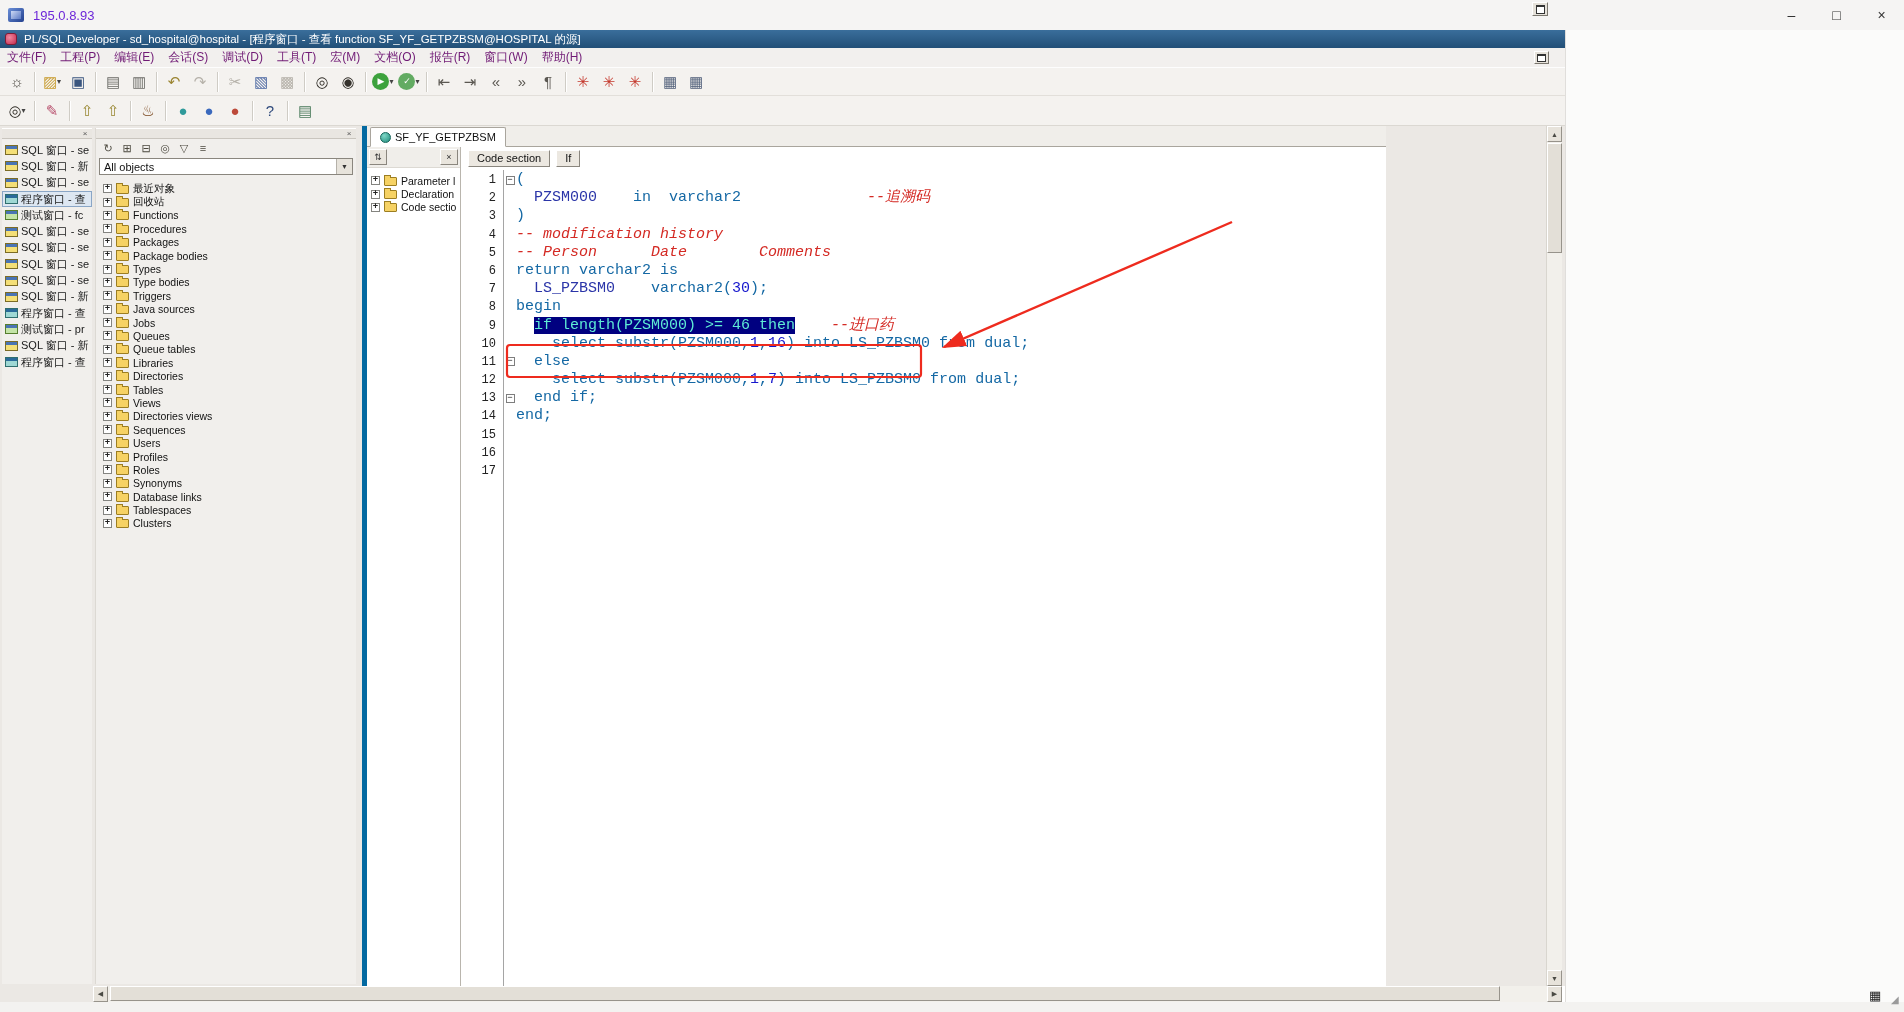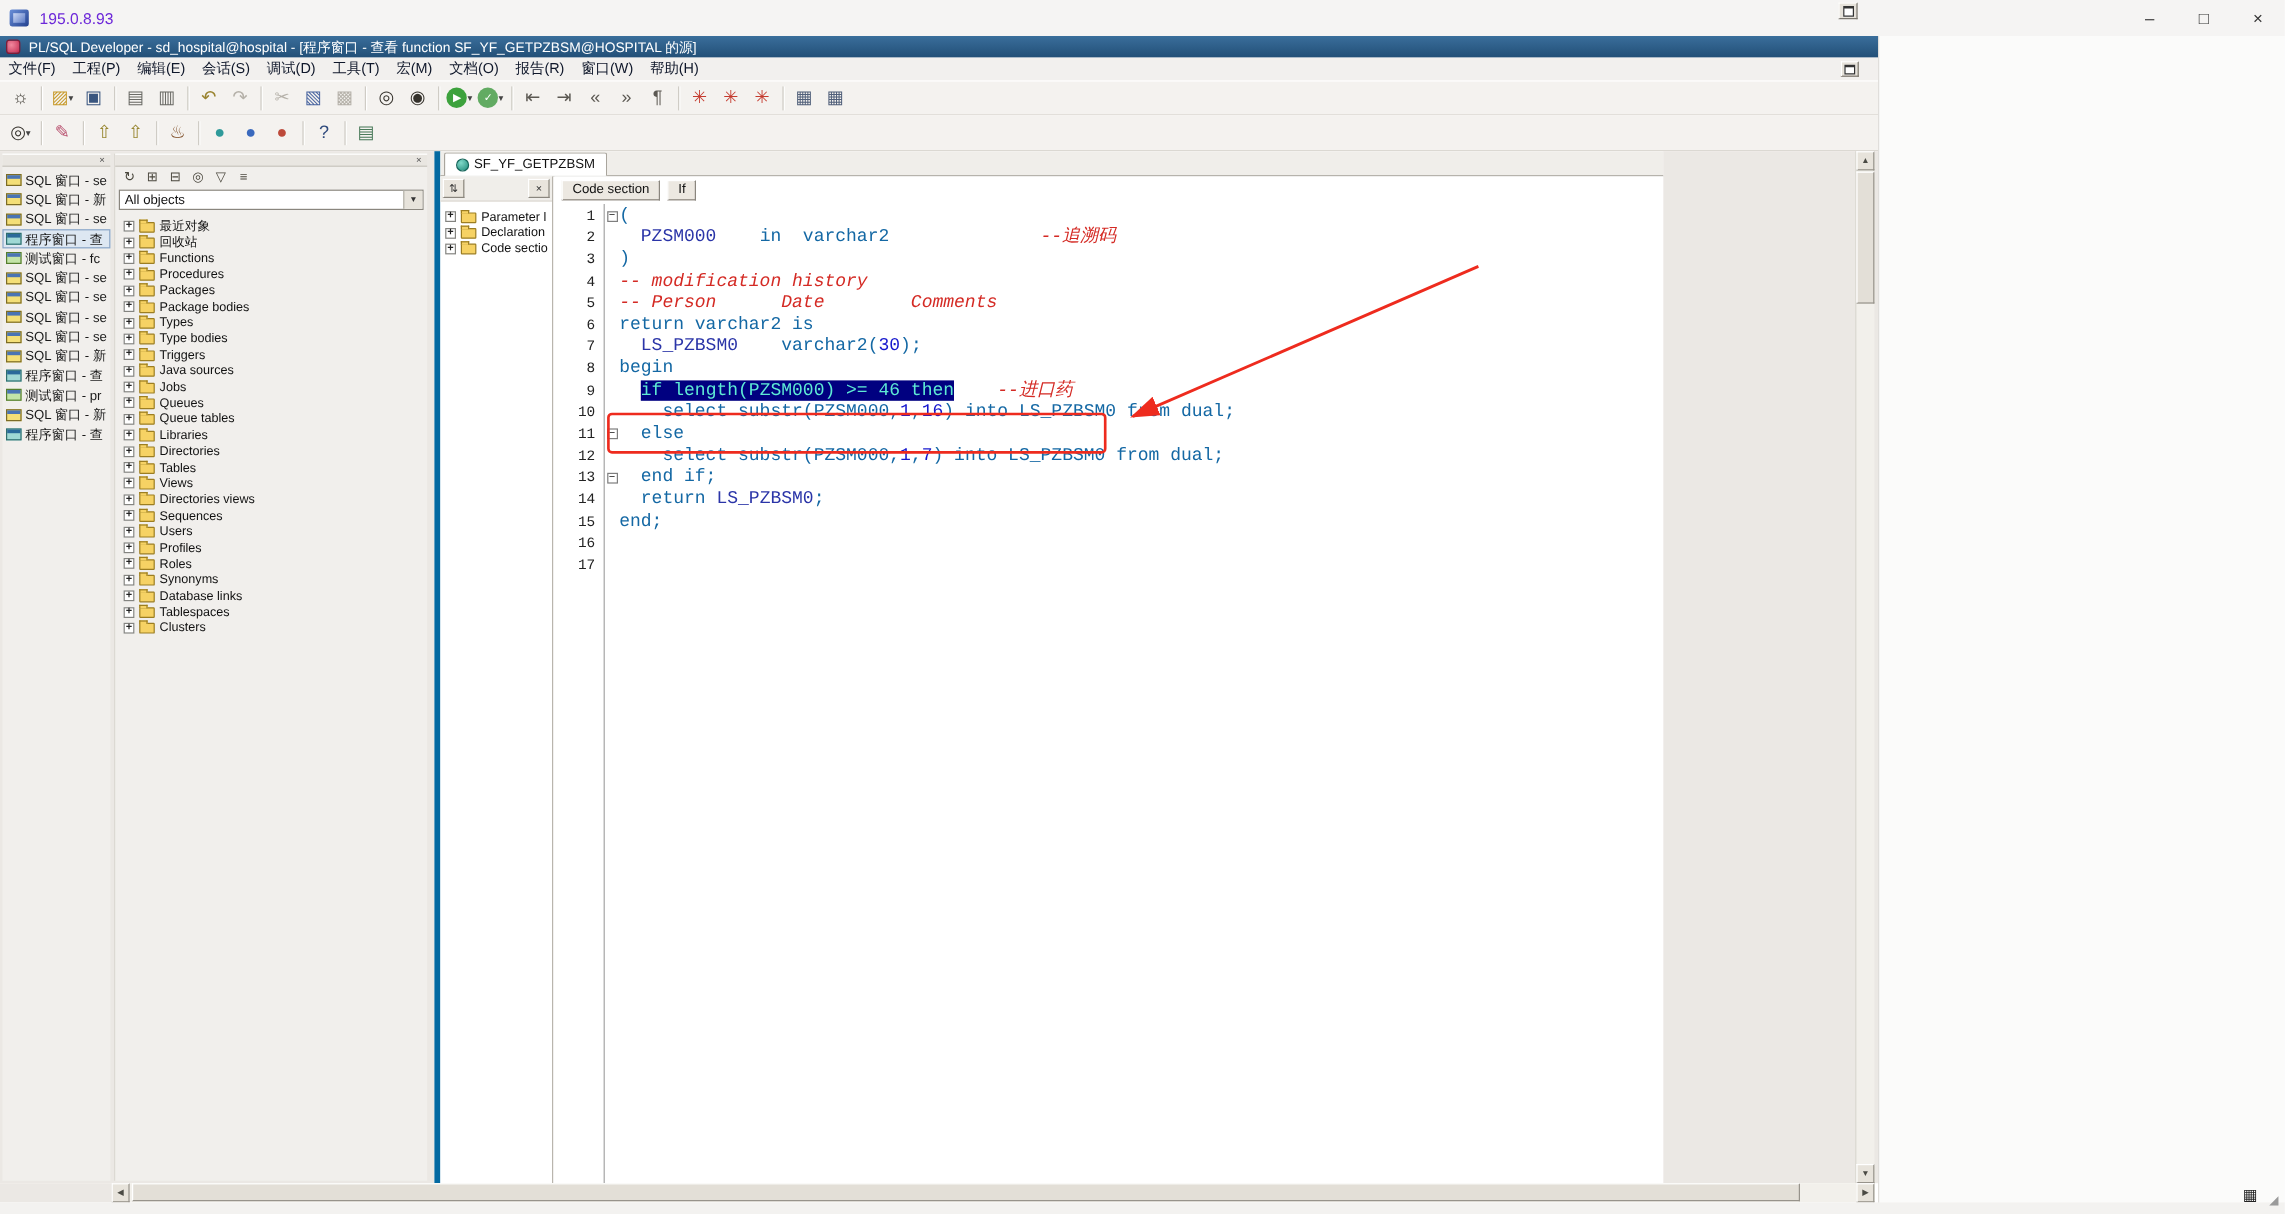--- a/index.html
+++ b/index.html
@@ -12,21 +12,21 @@
 #viewer-title{margin-left:9px;font-size:13px;color:#6d28d9}
 #viewer-controls{margin-left:auto;display:flex;height:30px}
 .win-btn{width:45px;height:30px;display:flex;align-items:center;justify-content:center;font-size:14px;color:#333}
 
 #app-bar{left:0;top:30px;width:1565px;height:18px;background:linear-gradient(180deg,#3a6e9b,#224f77);display:flex;align-items:center;color:#fff}
 #app-icon{width:12px;height:12px;margin-left:5px;border-radius:3px;background:radial-gradient(circle at 35% 35%,#f2889e,#c22b50);border:1px solid #7e1c36;flex:0 0 auto}
 #app-title{margin-left:7px;font-size:11.5px;white-space:nowrap}
 #app-restore{position:absolute;left:1532px;top:2px;width:16px;height:14px;background:#e6e2da;border:1px solid;border-color:#fff #7a766e #7a766e #fff;display:flex;align-items:center;justify-content:center}
 #app-restore::after{content:"";width:7px;height:6px;border:1px solid #333;border-top-width:2px;background:#fff}
 
-#menubar{left:0;top:48px;width:1565px;height:19px;background:#f2f0ee;display:flex;align-items:flex-start;font-size:12px;color:#0f172a}
+#menubar{left:0;top:48px;width:1565px;height:19px;background:#f2f0ee;display:flex;align-items:flex-start;font-size:12px;color:#701a75}
 .menu-item{padding:0 7px;height:19px;line-height:19px;white-space:nowrap}
 #mdi-restore{position:absolute;left:1534px;top:51px;width:15px;height:13px;background:#e6e2da;border:1px solid;border-color:#fff #7a766e #7a766e #fff;display:flex;align-items:center;justify-content:center}
 #mdi-restore::after{content:"";width:7px;height:5px;border:1px solid #333;border-top-width:2px;background:#fff}
 
 #toolbar1{left:0;top:67px;width:1565px;height:29px;background:#f4f2ef;border-top:1px solid #fdfdfd;border-bottom:1px solid #e2dfda;display:flex;align-items:center;padding-left:4px}
 #toolbar2{left:0;top:96px;width:1565px;height:30px;background:#f4f2ef;border-bottom:1px solid #dbd8d2;display:flex;align-items:center;padding-left:4px}
 .tb-btn{min-width:26px;height:24px;display:flex;align-items:center;justify-content:center;gap:1px}
 .tb-glyph{font-size:15px;line-height:1}
 .tb-round{width:17px;height:17px;border-radius:50%;display:flex;align-items:center;justify-content:center;font-size:9px}
 .tb-caret{font-size:8px;color:#444;margin-left:-1px}
@@ -583,21 +583,20 @@
           <div class="code-row"><span class="tok-cm">-- modification history</span></div>
           <div class="code-row"><span class="tok-cm">-- Person      Date        Comments</span></div>
           <div class="code-row"><span class="tok-kw">return varchar2 is</span></div>
           <div class="code-row"><span class="tok-id">  LS_PZBSM0</span><span class="tok-kw">    varchar2(</span><span class="tok-num">30</span><span class="tok-kw">);</span></div>
           <div class="code-row"><span class="tok-kw">begin</span></div>
           <div class="code-row"><span class="tok-pl">  </span><span class="tok-sel">if length(PZSM000) &gt;= 46 then</span><span class="tok-pl">    </span><span class="tok-cm">--进口药</span></div>
           <div class="code-row"><span class="tok-kw">    select substr(PZSM000,</span><span class="tok-num">1</span><span class="tok-kw">,</span><span class="tok-num">16</span><span class="tok-kw">) into LS_PZBSM0 from dual;</span></div>
           <div class="code-row"><span class="tok-kw">  else</span></div>
           <div class="code-row"><span class="tok-kw">    select substr(PZSM000,</span><span class="tok-num">1</span><span class="tok-kw">,</span><span class="tok-num">7</span><span class="tok-kw">) into LS_PZBSM0 from dual;</span></div>
           <div class="code-row"><span class="tok-kw">  end if;</span></div>
-          <div class="code-row"><span class="tok-kw">  return </span><span class="tok-id">LS_PZBSM0</span><span class="tok-kw">;</span></div>
           <div class="code-row"><span class="tok-kw">end;</span></div>
         </div>
     </div>
   </div>
 </div>
 
 <div id="vscroll" class="abs">
   <span class="sc-btn" id="vs-up">▲</span>
   <span id="vthumb"></span>
   <span class="sc-btn" id="vs-down">▼</span>

